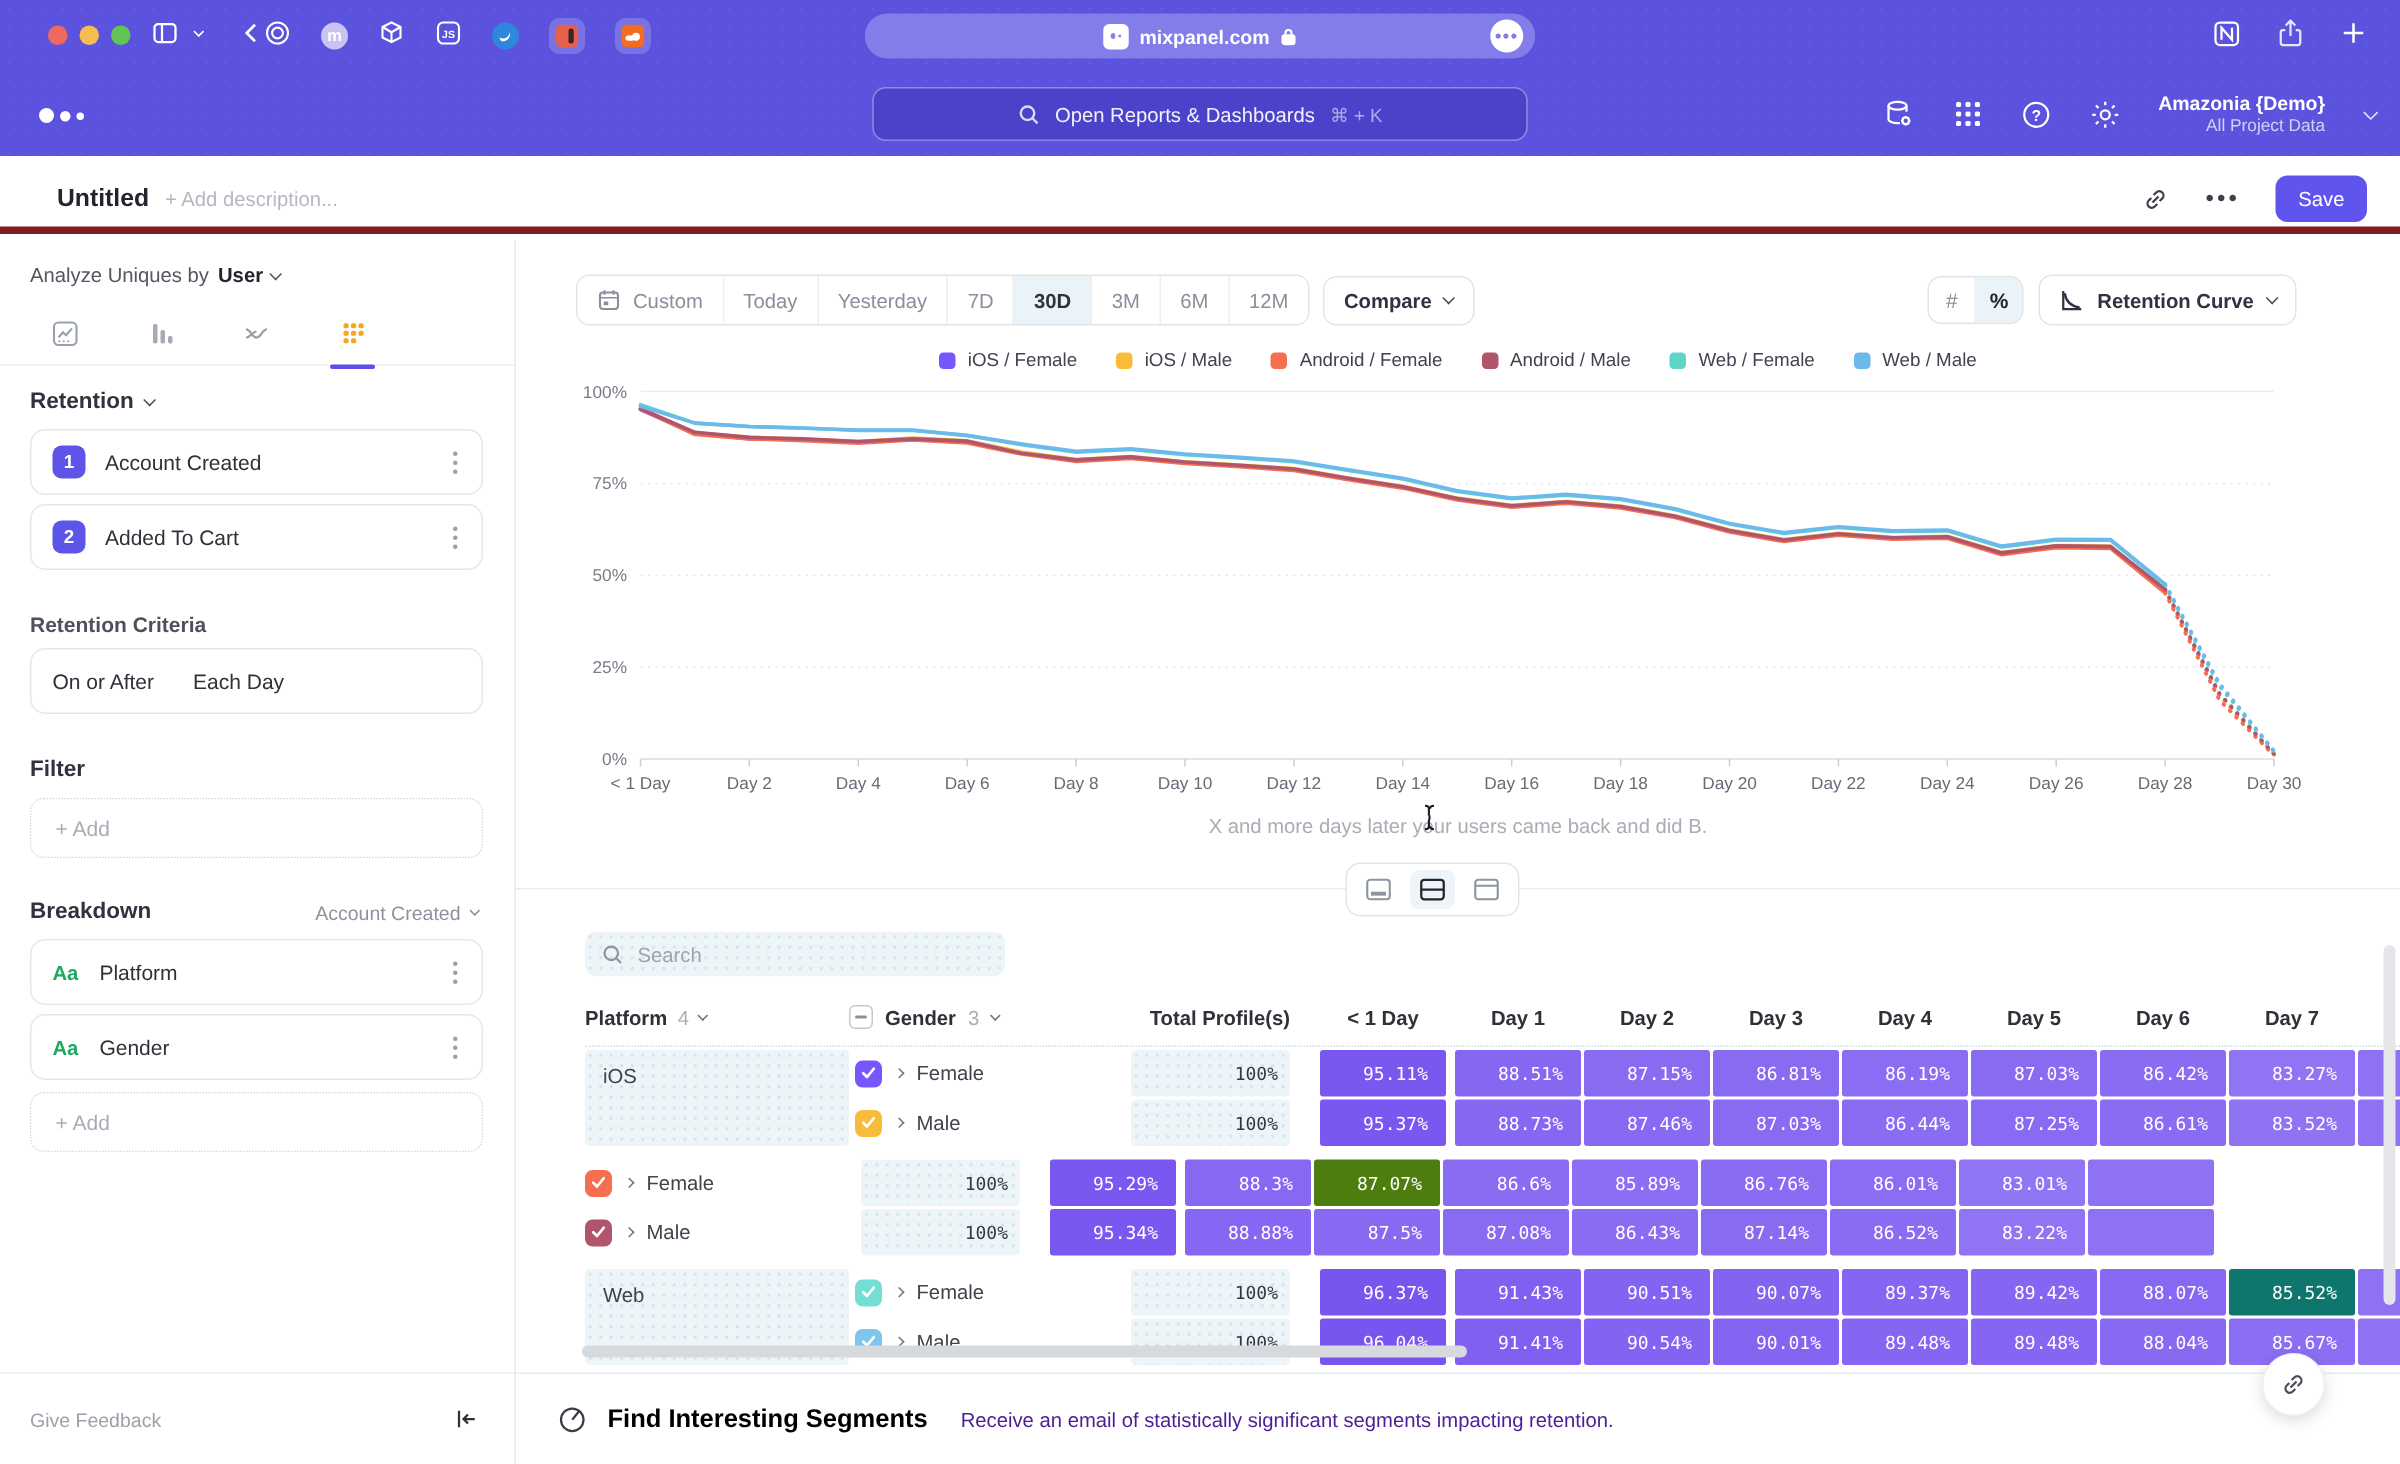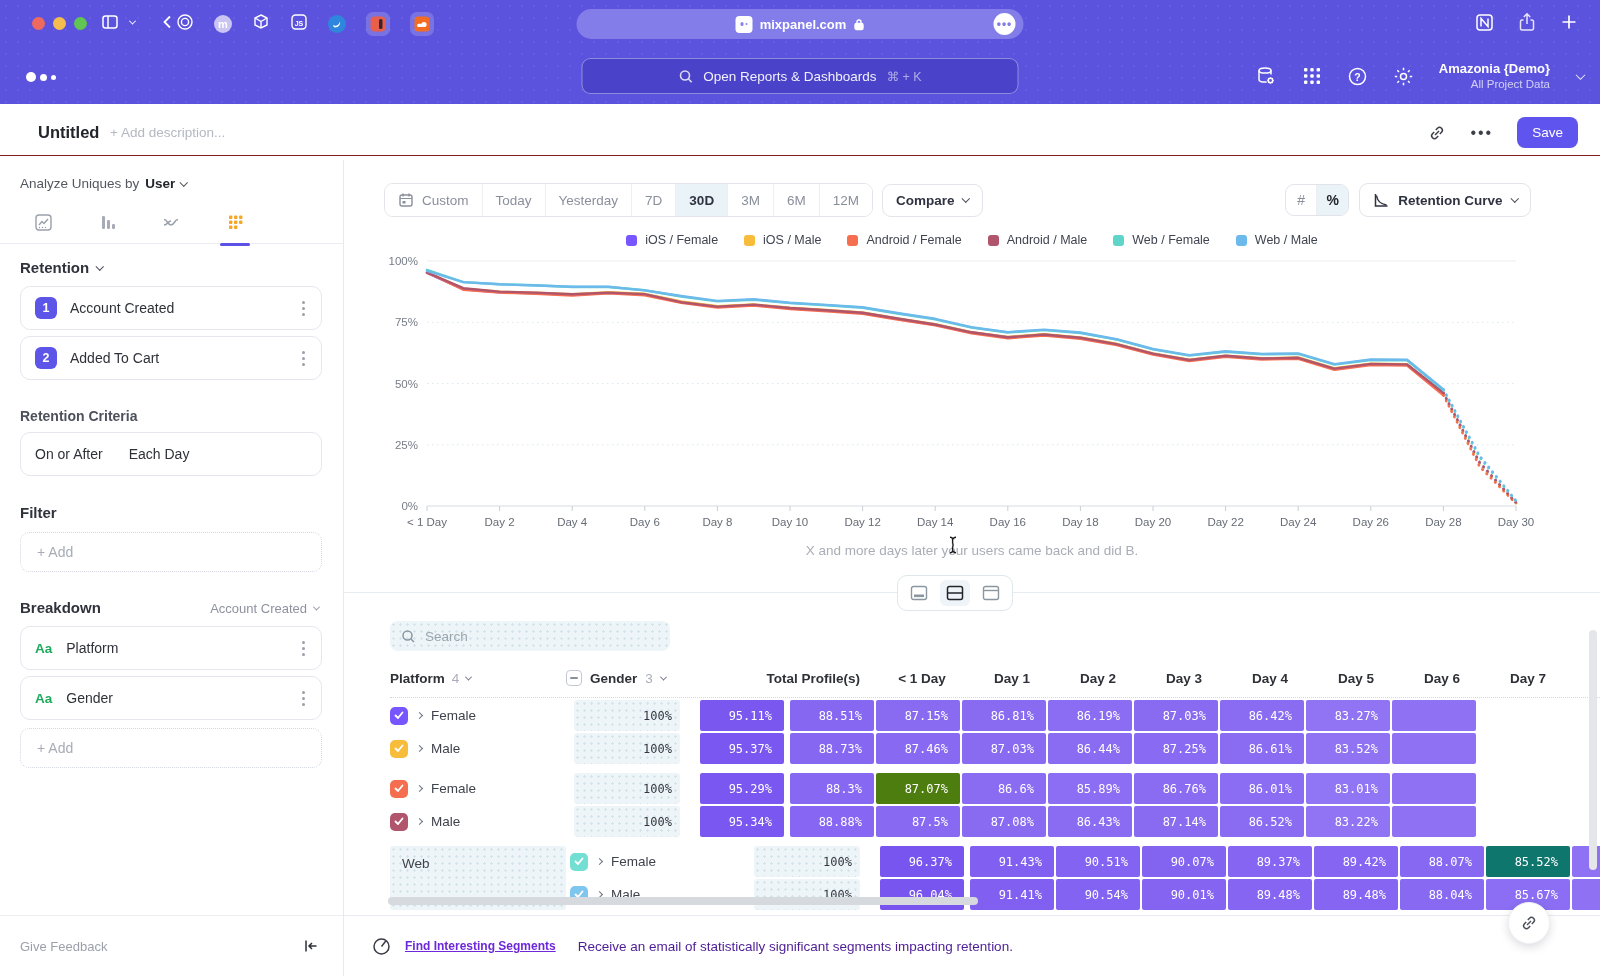--- a/index.html
+++ b/index.html
@@ -45,21 +45,21 @@
   .nav-search .ph { color:rgba(255,255,255,.92); font-size:13.5px; }
   .nav-search .sc { color:rgba(255,255,255,.55); font-size:12.5px; }
   .nav-right { position:absolute; right:16px; top:0; height:56px; display:flex; align-items:center; gap:25px; color:#fff; }
   .nav-ic { cursor:pointer; display:flex; }
   .project { text-align:right; line-height:1.25; cursor:pointer; }
   .project .p1 { font-size:13px; font-weight:700; color:#fff; }
   .project .p2 { font-size:11.5px; color:rgba(255,255,255,.72); }
   .proj-chv { color:rgba(255,255,255,.85); margin-left:2px; }
 
   
-  .report-header { position:absolute; left:0; top:104px; width:1600px; height:52px; background:#fff; border-bottom:1px solid #7f1d1d; }
+  .report-header { position:absolute; left:0; top:104px; width:1600px; height:52px; background:#fff; border-bottom:5px solid #7f1d1d; }
   .rh-title { position:absolute; left:38px; top:19px; font-size:16.5px; font-weight:700; color:#23252c; }
   .rh-desc { position:absolute; left:110px; top:21px; font-size:13.5px; color:#b4b8c1; cursor:text; }
   .rh-actions { position:absolute; right:22px; top:13px; display:flex; align-items:center; gap:24px; }
   .rh-ic { color:#3c3f49; cursor:pointer; display:flex; }
   .rh-dots { color:#3c3f49; font-size:16px; letter-spacing:2px; cursor:pointer; line-height:10px; }
   .save-btn { background:#6054ee; color:#fff; font-size:13.5px; font-weight:500; border:none; border-radius:8px; padding:8px 15px; cursor:pointer; }
 
   
   .sidebar { position:absolute; left:0; top:160px; width:344px; height:816px; background:#fff; border-right:1px solid #e8e9f0;padding-left:32px; }
   .sb-analyze { position:absolute; left:20px; top:16px; font-size:13.5px; color:#53575f; display:flex; align-items:center; gap:6px; }
@@ -149,21 +149,21 @@
   .cell { width:84px; height:31px; margin-right:2px; display:flex; align-items:center; justify-content:flex-end; padding-right:12px;
     color:#fff; font-family:"DejaVu Sans Mono", monospace; font-size:12px; border-radius:2px; }
   .cell.first { margin-right:6px; }
 
   .hscroll { position:absolute; left:44px; top:737px; width:590px; height:8px; background:#d6d9dd; border-radius:4px; cursor:pointer; }
   .vscroll { position:absolute; right:3px; top:470px; width:8px; height:240px; background:#e4e6ea; border-radius:4px; cursor:pointer; }
 
   
   .footer-bar { position:absolute; left:344px; top:915px; width:1256px; height:61px; background:#fff; border-top:1px solid #e9ebf0;
     display:flex; align-items:center; padding-left:28px; gap:14px; }
-  .fi-title { font-size:12px; font-weight:700; color:#6d28d9;text-decoration:underline; }
+  .fi-title { font-size:17px; font-weight:700; color:#000000; }
   .fi-desc { font-size:13.5px; color:#4c1d95; margin-left:8px; }
   .float-link { position:absolute; right:50px; top:902px; width:42px; height:42px; border-radius:50%; background:#fff;
     border:1px solid #eef0f3; box-shadow:0 3px 10px rgba(40,40,60,.16); display:flex; align-items:center; justify-content:center; cursor:pointer; color:#4a4e58; }
 </style>
 </head>
 <body>
 
 <div class="screen">
 
   <div class="browser-bar">
@@ -630,20 +630,21 @@
           <span class="day-h">Day 4</span>
           <span class="day-h">Day 5</span>
           <span class="day-h">Day 6</span>
           <span class="day-h">Day 7</span>
         </span>
     </div>
     <div class="tbl-rule"></div>
 
     <div class="tbl-body">
         <div class="t-group">
+          <div class="col-platform hatch">iOS</div>
           <div class="g-rows">
             <div class="t-row">
               <div class="col-gender">
                 <span class="cb" style="background:#7856FF">
                   <svg width="10" height="9" viewBox="0 0 10 9" fill="none" stroke="#fff" stroke-width="1.8" stroke-linecap="round" stroke-linejoin="round">
                     <path d="M1.5 4.5 4 7l4.5-5.5"></path>
                   </svg>
                 </span>
                 <span class="chv chv-r"></span>
                 <span>Female</span>

